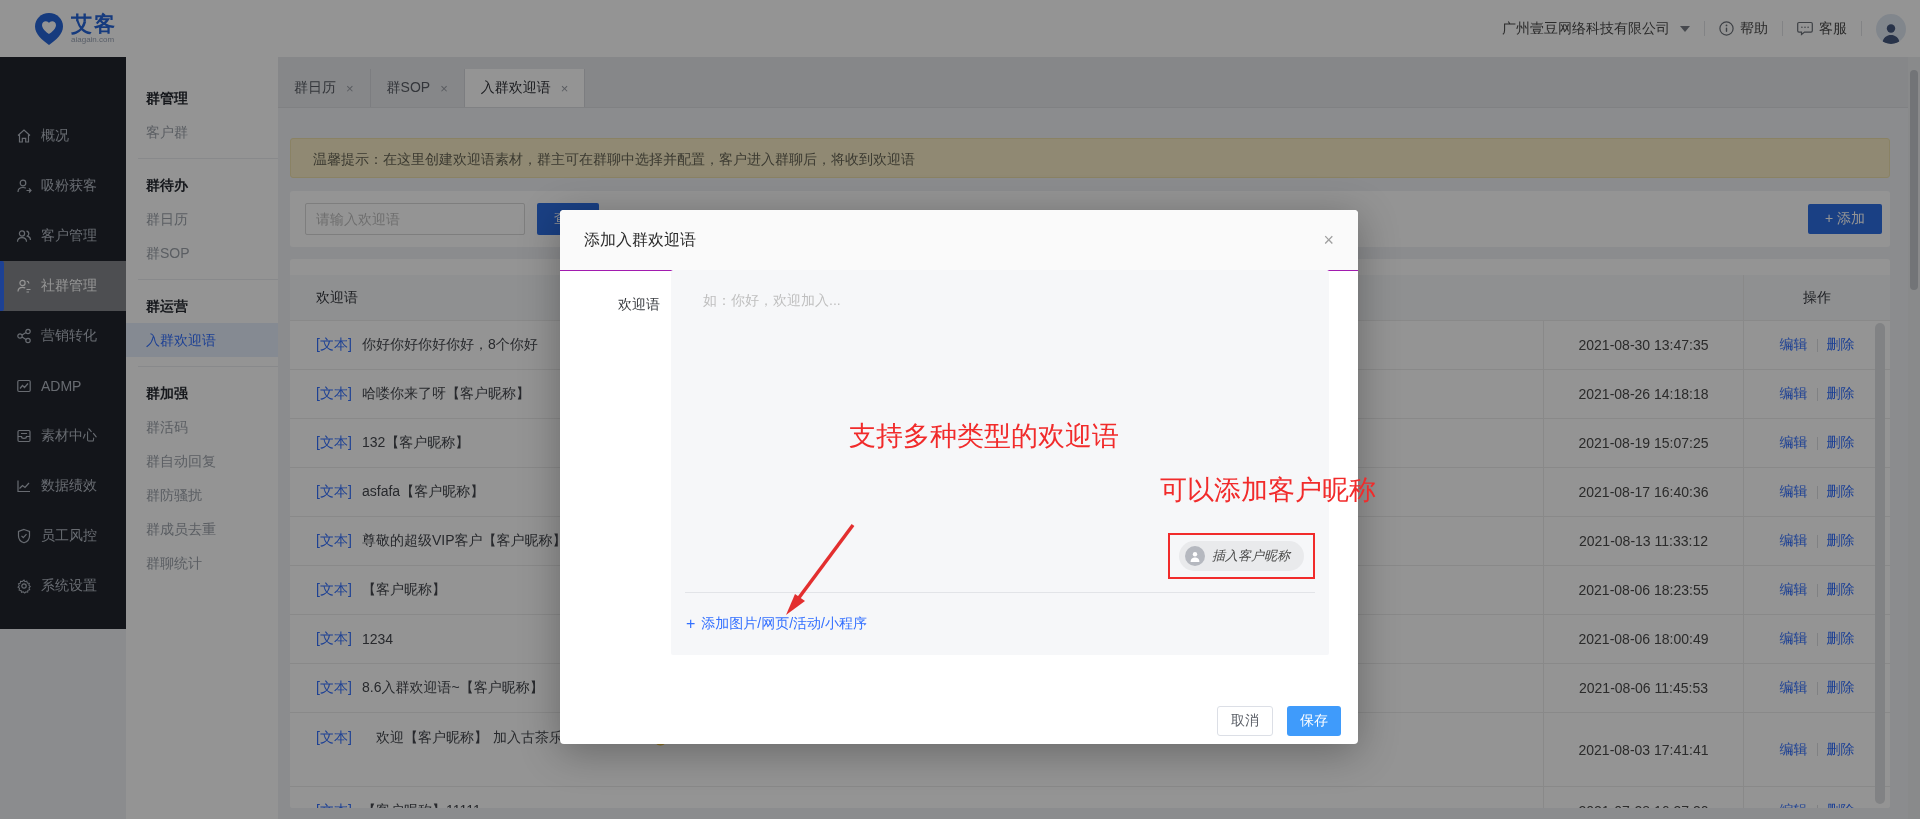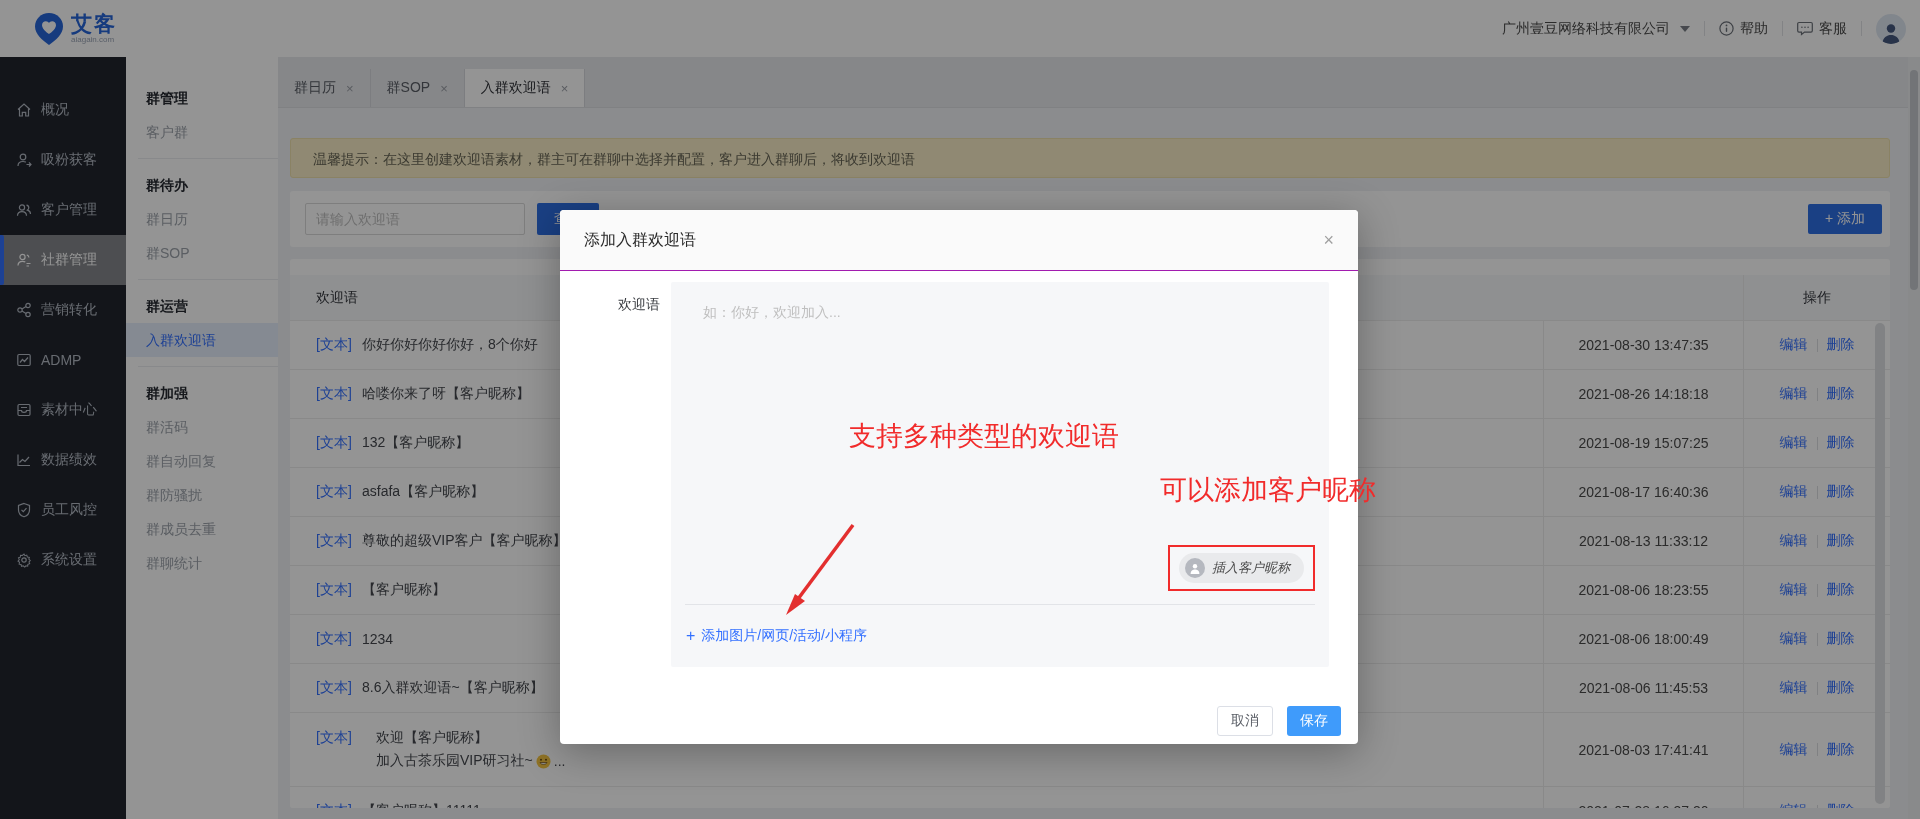--- a/index.html
+++ b/index.html
@@ -14,21 +14,21 @@
   .logo-txtcol { display:flex; flex-direction:column; line-height:1; }
   .logo-cn { font-size:21px; font-weight:bold; color:#2766d9; letter-spacing:2px; }
   .logo-sub { font-size:8px; color:#9aa4b5; margin-top:2px; }
   .header-right { margin-left:auto; display:flex; align-items:center; gap:14px; padding-right:14px; color:#4a4a4a; }
   .hdr-item { display:flex; align-items:center; gap:6px; cursor:pointer; }
   .caret-down { width:0; height:0; border-left:5px solid transparent; border-right:5px solid transparent; border-top:6px solid #7a7f87; margin-left:4px; }
   .hdr-pipe { width:1px; height:15px; background:#e0e2e6; }
   .avatar { width:30px; height:30px; border-radius:50%; background:#dfe7f2; overflow:hidden; display:flex; align-items:flex-end; justify-content:center; }
 
   
-  .sidebar { position:absolute; left:0; top:57px; width:126px; height:762px; background:#21252e; padding-top:28px; z-index:1; }
+  .sidebar { position:absolute; left:0; top:57px; width:126px; height:572px; background:#21252e; padding-top:54px; z-index:1; }
   .side-item { position:relative; height:50px; display:flex; align-items:center; gap:9px; padding-left:16px; color:#b3b9c3; cursor:pointer; font-size:14px; }
   .side-item svg { flex:0 0 auto; }
   .side-item.active { background:rgba(255,255,255,0.45); color:#fff; }
   .side-item.active::before { content:""; position:absolute; left:0; top:0; bottom:0; width:4px; background:#3370ff; border-radius:0 2px 2px 0; }
 
   
   .submenu { position:absolute; left:126px; top:57px; width:152px; height:762px; background:#fff; padding-top:24px; z-index:1; }
   .group-title { height:34px; line-height:34px; padding-left:20px; font-weight:bold; color:#262a31; font-size:14px; }
   .sub-item { height:34px; line-height:34px; padding-left:20px; color:#9da3ab; cursor:pointer; font-size:14px; }
   .sub-item.active { color:#3370ff; background:#e6eefb; }
@@ -51,37 +51,37 @@
 
   .table-card { position:relative; margin:12px 30px 0 12px; height:549px; background:#fff; border-radius:3px; padding-top:16px; overflow:hidden; }
   .thead { display:flex; height:46px; background:#f7f8fa; border-bottom:1px solid #ececec; color:#303238; }
   .trow { display:flex; min-height:49px; border-bottom:1px solid #ececec; background:#fff; }
   .cell-msg { flex:1; display:flex; align-items:center; padding-left:26px; overflow:hidden; }
   .cell-time { width:200px; display:flex; align-items:center; justify-content:center; color:#4a4a4a; border-left:1px solid #ececec; }
   .cell-ops { width:147px; display:flex; align-items:center; justify-content:center; gap:9px; border-left:1px solid #ececec; }
   .thead .cell-msg, .thead .cell-time, .thead .cell-ops { font-weight:normal; color:#33363c; }
   .tag { color:#3370ff; width:46px; flex:0 0 auto; }
   .msg-text { color:#45484e; white-space:nowrap; }
-  .msg-lines { margin-left:14px; display:flex; flex-direction:column; gap:5px; color:#45484e; padding:8px 0; }
+  .msg-lines { margin-left:14px; display:flex; flex-direction:row; gap:5px; color:#45484e; padding:8px 0; }
   .msg-line2 { display:flex; align-items:center; gap:3px; }
   .op-link { color:#3370ff; cursor:pointer; }
   .op-pipe { width:1px; height:13px; background:#dcdee2; }
 
   .table-scrollbar { position:absolute; right:5px; top:64px; bottom:4px; width:10px; background:#dfe1e4; border-radius:5px; }
   .page-scrollbar { position:absolute; right:0; top:0; width:12px; height:819px; background:#eceef0; }
   .page-scroll-thumb { position:absolute; right:2px; top:70px; width:8px; height:220px; background:#c5c8cd; border-radius:4px; }
 
   
   .overlay { position:absolute; inset:0; background:rgba(0,0,0,0.42); z-index:50; }
   .modal { position:absolute; left:560px; top:210px; width:798px; height:534px; background:#fff; border-radius:4px; box-shadow:0 8px 40px rgba(0,0,0,.3); z-index:100; }
   .modal-header { height:61px; background:#fafafa; border-bottom:1px solid #a21caf; border-radius:4px 4px 0 0; display:flex; align-items:center; padding:0 24px; }
   .modal-title { font-size:16px; color:#2b2b2b; }
   .modal-close { margin-left:auto; color:#a0a0a0; font-size:18px; cursor:pointer; line-height:1; }
   .field-label { position:absolute; left:58px; top:86px; color:#3a3d42; font-size:14px; }
-  .input-panel { position:absolute; left:111px; top:72px; width:658px; height:385px; background:#f6f7f9; border-radius:2px; }
+  .input-panel { position:absolute; left:111px; top:60px; width:658px; height:385px; background:#f6f7f9; border-radius:2px; }
   .placeholder { position:absolute; left:32px; top:22px; color:#bfbfbf; font-size:14px; }
   .insert-wrap { position:absolute; right:14px; top:263px; border:2px solid #f12b2b; padding:6px 9px; }
   .insert-btn { display:flex; align-items:center; gap:7px; height:30px; padding:0 14px 0 6px; background:#e9eaec; border:none; border-radius:16px; font-size:13px; color:#4a4a4a; cursor:pointer; font-family:inherit;font-style:italic; }
   .insert-avatar { width:20px; height:20px; border-radius:50%; background:#b5b8bf; display:flex; align-items:center; justify-content:center; }
   .panel-divider { position:absolute; left:14px; right:14px; top:322px; height:1px; background:#e2e4e8; }
   .add-link { position:absolute; left:15px; top:345px; color:#3370ff; font-size:14px; cursor:pointer; display:flex; align-items:center; gap:6px; }
   .add-plus { font-size:16px; }
   .anno-type { position:absolute; left:224px; top:208px; width:400px; text-align:center; color:#f12b2b; font-size:27px; font-weight:500; white-space:nowrap; }
   .anno-nick { position:absolute; left:600px; top:262px; color:#f12b2b; font-size:27px; font-weight:500; white-space:nowrap; }
   .anno-arrow { position:absolute; left:205px; top:305px; }

